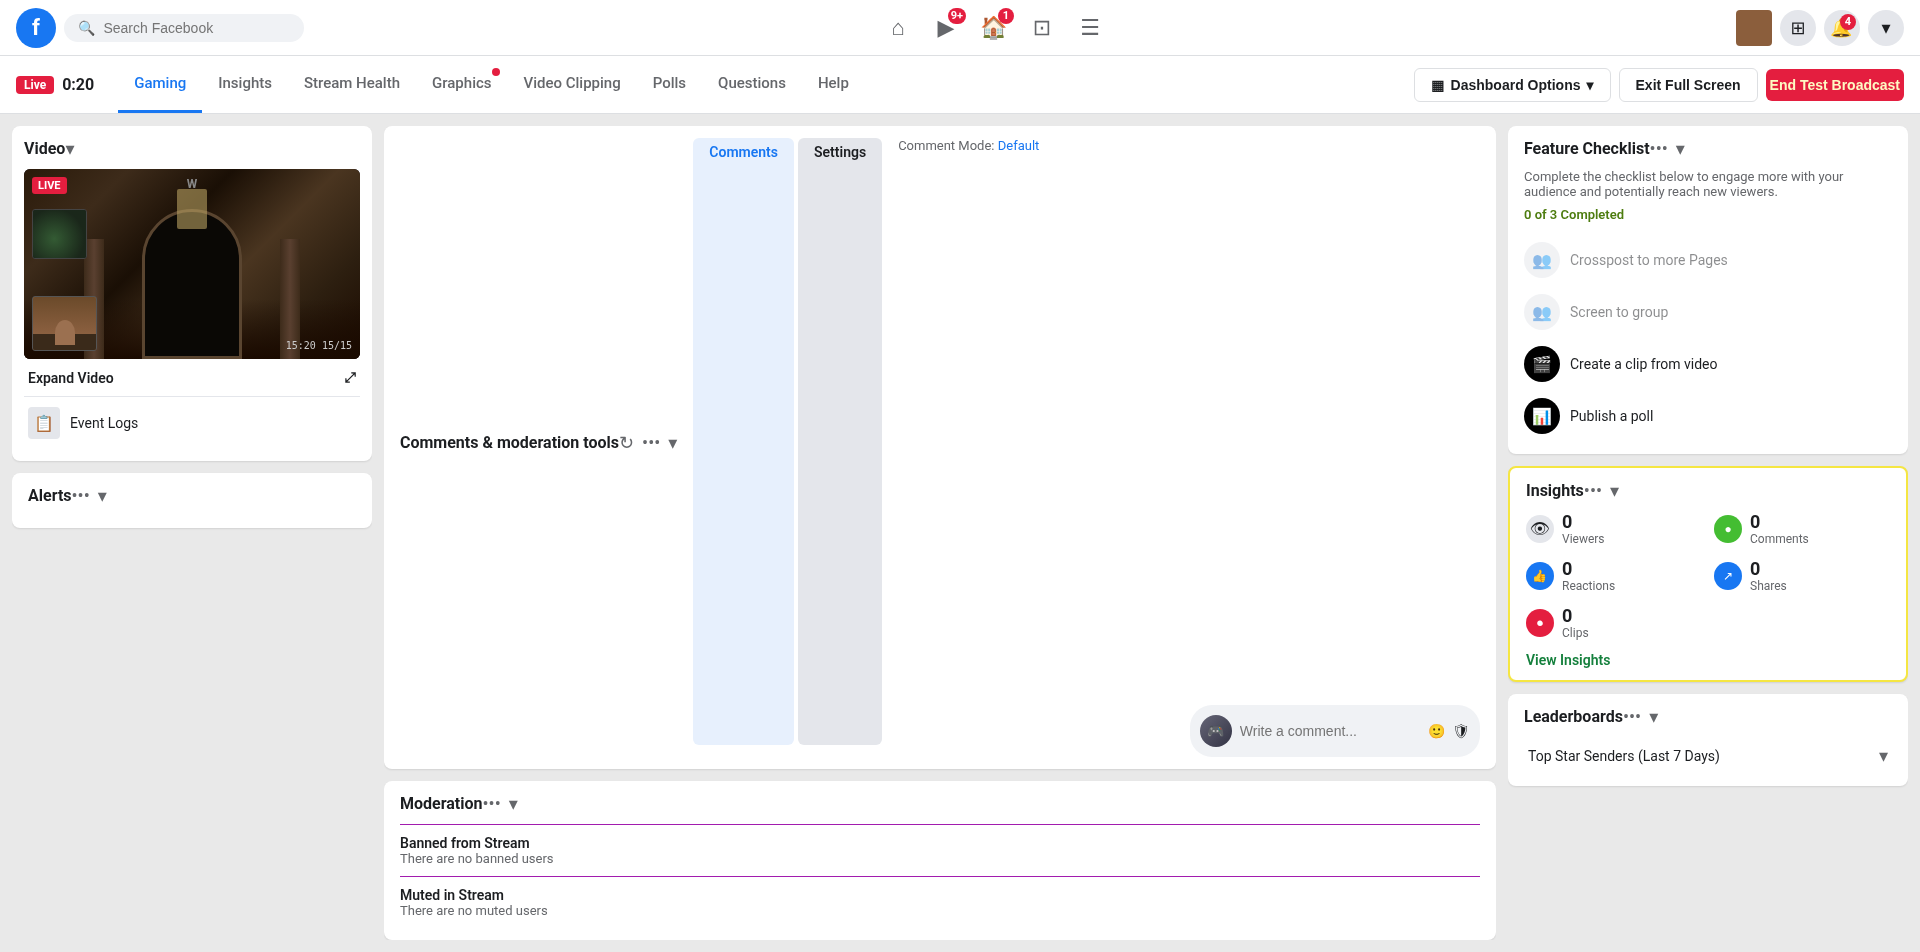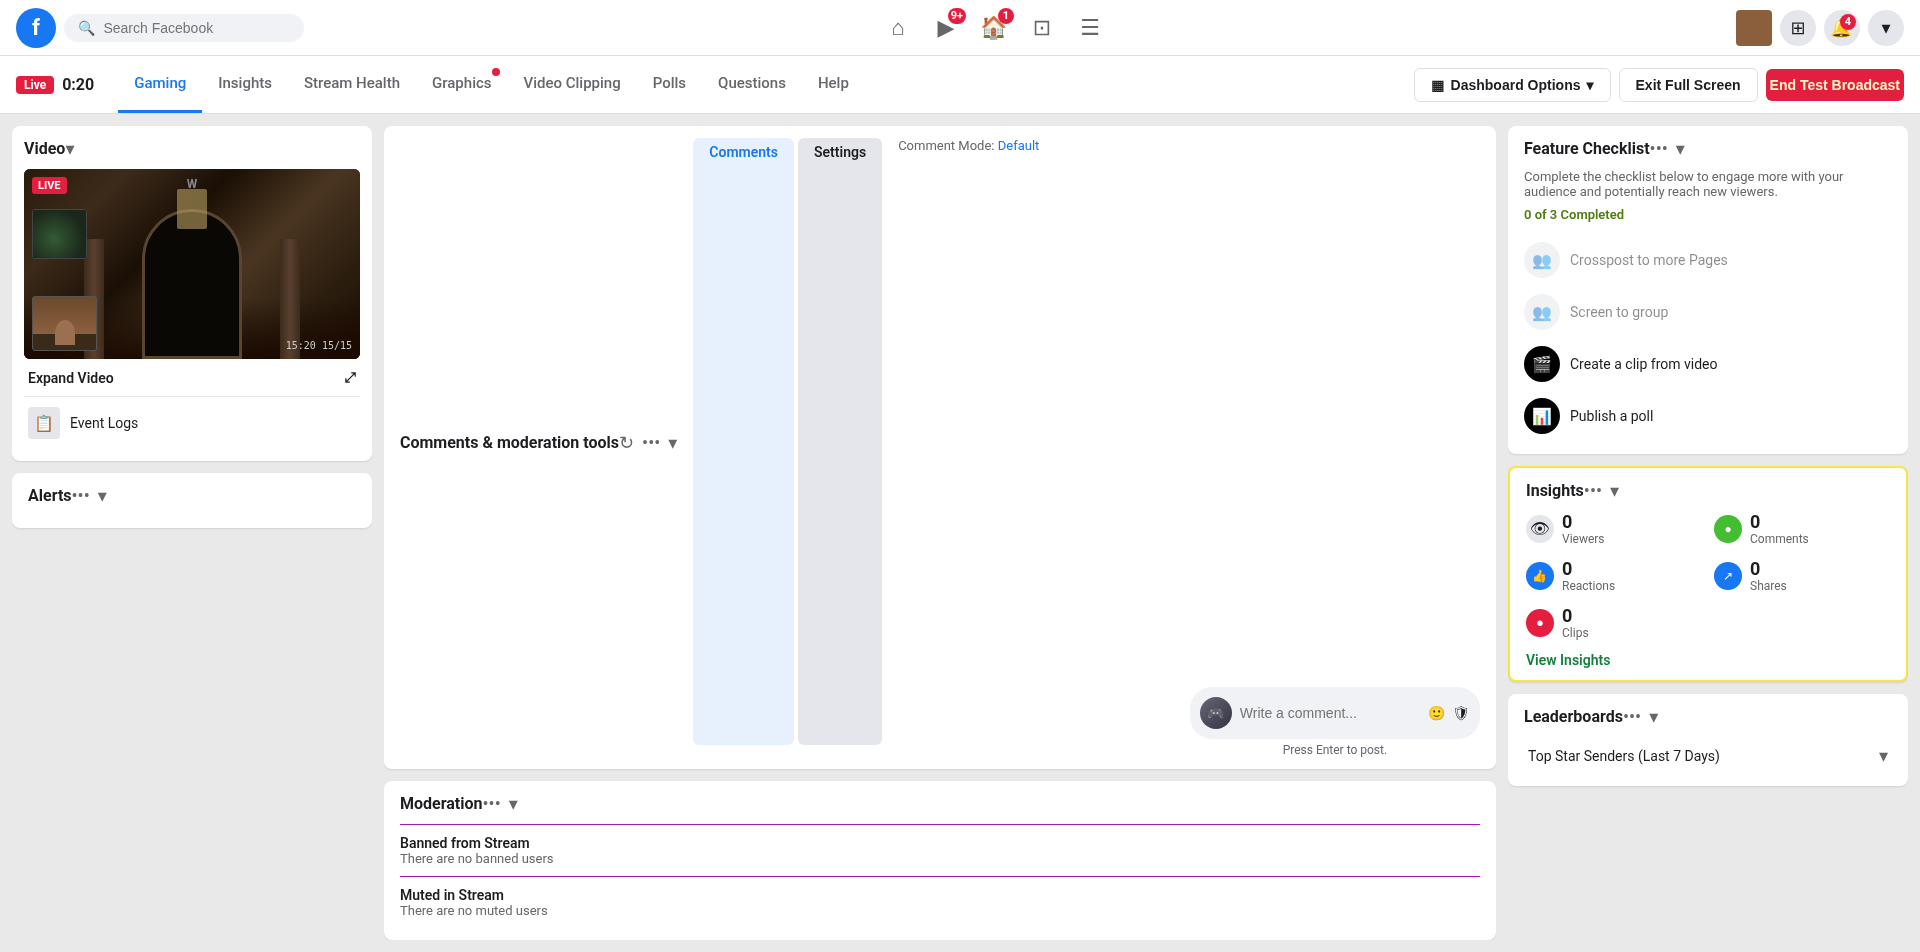--- a/index.html
+++ b/index.html
@@ -401,21 +401,20 @@
         <div class="comment-input-area">
           <div class="comment-avatar">
             <span>🎮</span>
           </div>
           <input class="comment-input" type="text" placeholder="Write a comment..." style="">
           <div class="comment-actions">
             <span>🙂</span>
             <span>🛡</span>
           </div>
         </div>
-        <div class="press-enter">Press Enter to post.</div>
       </div>
     </div>
 
     <div class="card moderation-card">
       <div class="card-header">
         <span class="card-title">Moderation</span>
         <div class="card-controls">
           <span class="icon-btn">•••</span>
           <span class="icon-btn">▾</span>
         </div>

